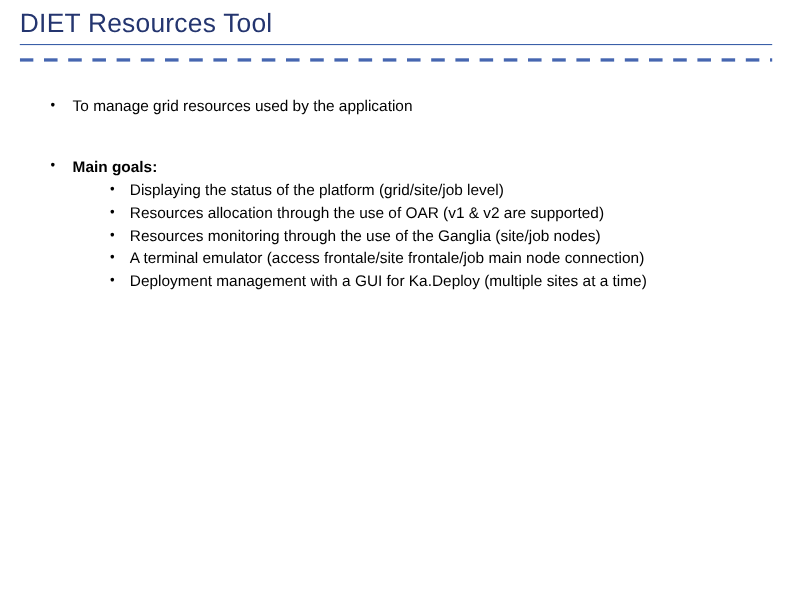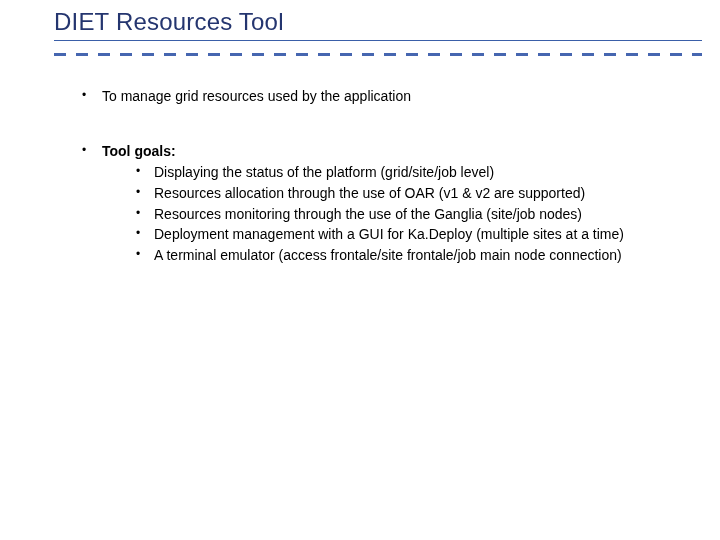--- a/index.html
+++ b/index.html
@@ -10,21 +10,20 @@
     background: #ffffff;
     font-family: Verdana, Geneva, sans-serif;
     color: #000000;
     overflow: hidden;
   }
   .slide {
     position: relative;
     width: 720px;
     height: 540px;
     box-sizing: border-box;
-    padding-left: 36px;
   }
   .title-block {
     padding: 8px 18px 0 18px;
   }
   .title {
     font-size: 24px;
     color: #24356f;
     font-weight: normal;
     letter-spacing: 0.2px;
   }
@@ -121,25 +120,25 @@
 
   <div class="body">
     <ul class="top">
       <li>To manage grid resources used by the application</li>
     </ul>
 
     <div class="gap"></div>
 
     <ul class="top">
       <li>
-        <span class="main-goals-label">Tool goals:</span>
+        <span class="main-goals-label">Main goals:</span>
         <ul class="sub">
           <li>Displaying the status of the platform (grid/site/job level)</li>
           <li>Resources allocation through the use of OAR (v1 &amp; v2 are supported)</li>
           <li>Resources monitoring through the use of the Ganglia (site/job nodes)</li>
+          <li>A terminal emulator (access frontale/site frontale/job main node connection)</li>
           <li>Deployment management with a GUI for Ka.Deploy (multiple sites at a time)</li>
-          <li>A terminal emulator (access frontale/site frontale/job main node connection)</li>
         </ul>
       </li>
     </ul>
   </div>
 
 </div>
 
 </body></html>

